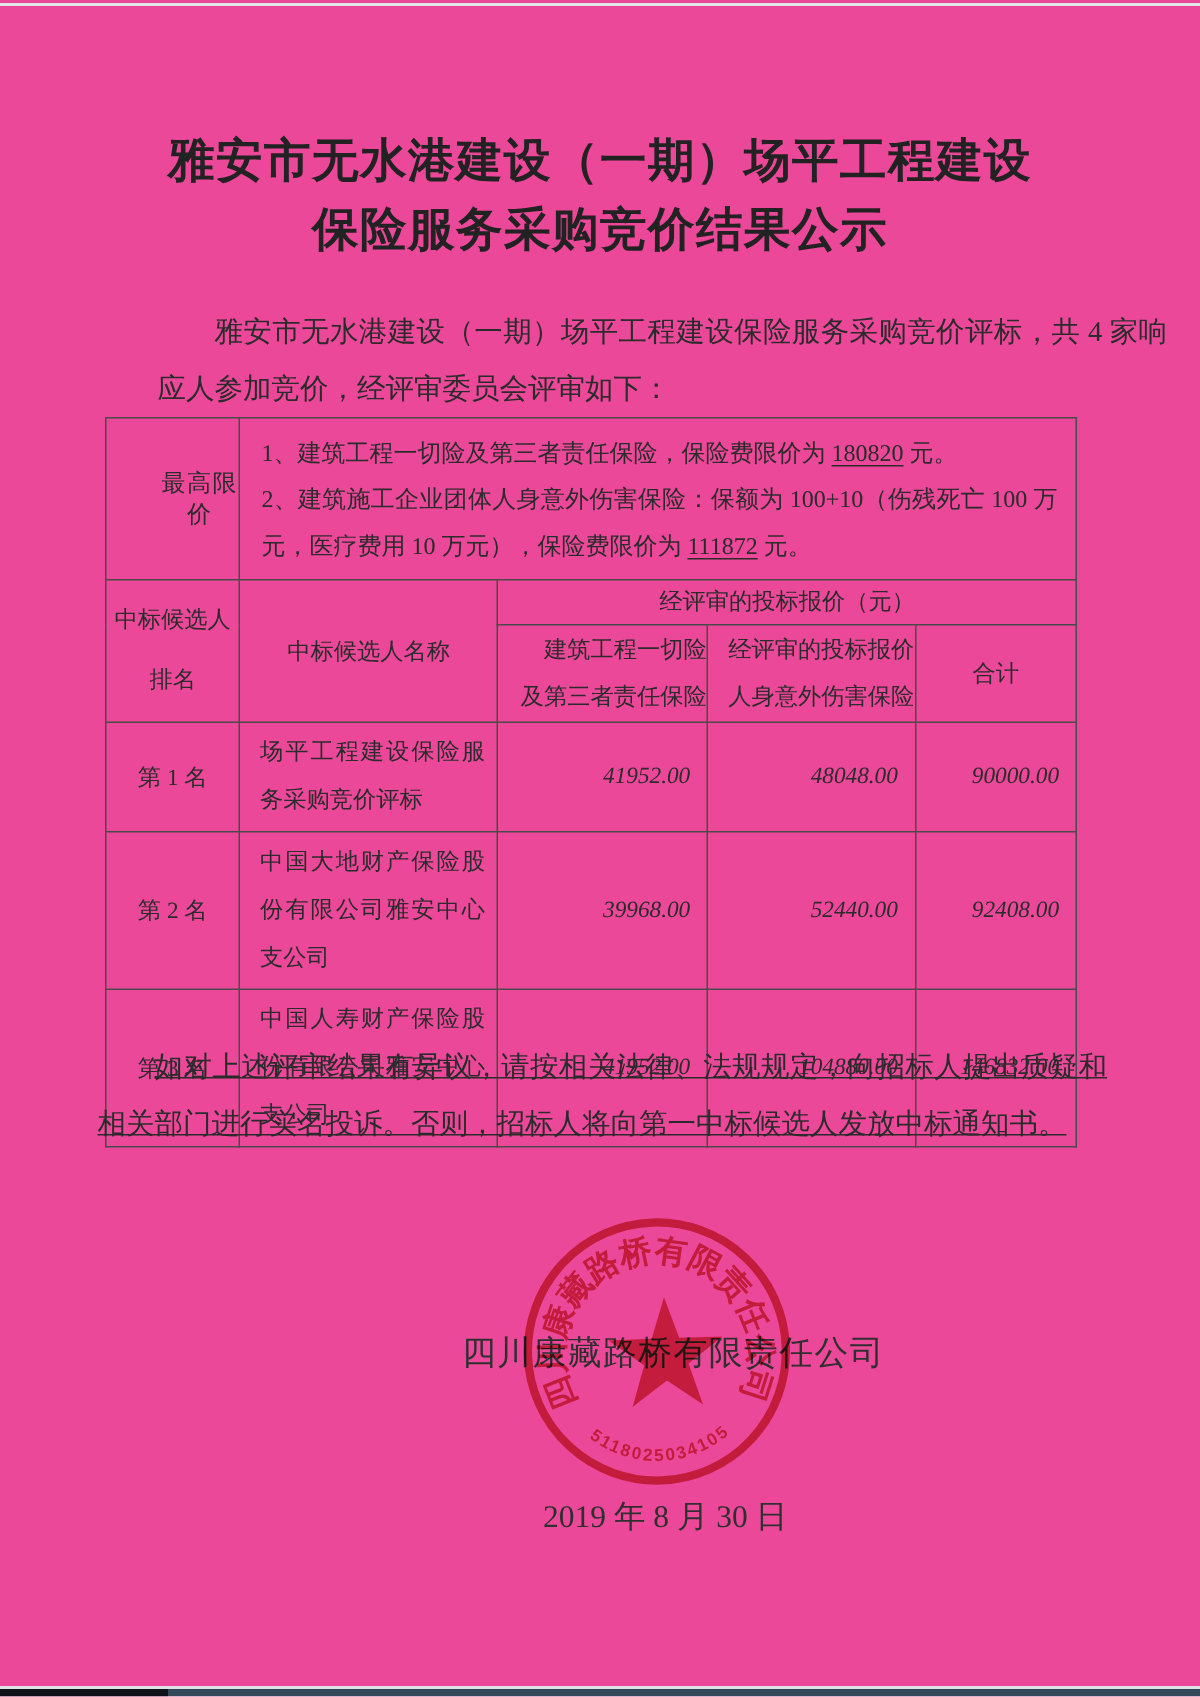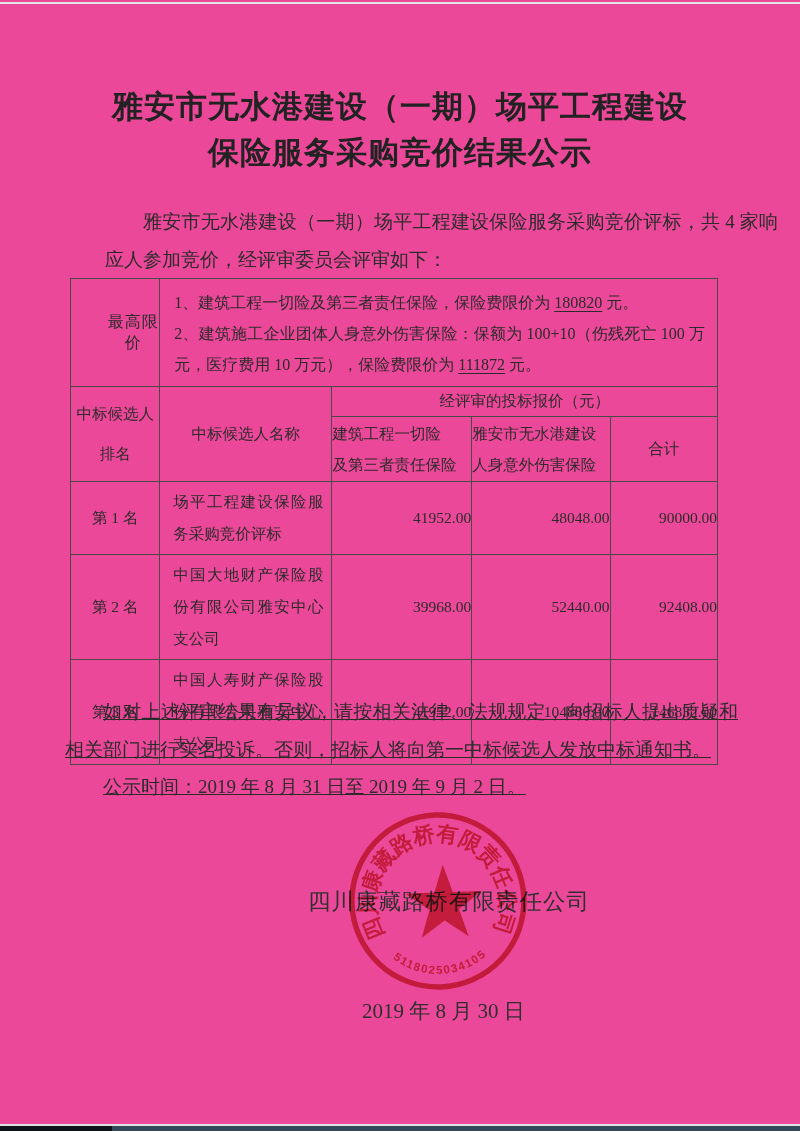--- a/index.html
+++ b/index.html
@@ -33,25 +33,25 @@
     font-size:15.5px; color:#2b2b2b;
   }
   table.bid td { border:1.5px solid #4a4a4a; vertical-align:middle; }
   td.mp-label { text-align:center; font-size:16px; letter-spacing:1px;padding-left:36px; }
   td.mp-terms { padding:8px 12px 6px 14px; font-size:16px; }
   .mp-item { line-height:31px; text-align:justify; }
   .u { text-decoration:underline; text-underline-offset:3px; }
   td.h-rank { text-align:center; line-height:40px; font-size:15.5px; }
   td.h-name { text-align:center; }
   td.h-group { text-align:center; height:30px; font-size:15.5px; }
-  td.h-sub { text-align:left; line-height:31px; }
+  td.h-sub { text-align:right; line-height:31px; }
   td.h-total { text-align:center;border-radius:14px; }
   td.c-rank { text-align:center; }
   td.c-name { padding:4px 8px 4px 13px; line-height:32px; text-align:justify; }
-  td.c-num { text-align:right; font-size:15.5px; }
+  td.c-num { text-align:right; padding-right:11px; font-size:15.5px;font-style:italic; }
   tr.r-max td { height:94px; }
   tr.r-sub td { height:65px; }
   tr.r-data td { height:65px; }
 
   .closing {
     position:absolute; top:693px; left:65px; width:673px;
     font-size:19px; line-height:37.5px; color:#2b2b2b;
   }
   .closing p { text-indent:2em; text-align:justify;text-decoration:underline; }
 
@@ -101,21 +101,21 @@
         </td>
         <td class="h-name" rowspan="2">中标候选人名称</td>
         <td class="h-group" colspan="3">经评审的投标报价（元）</td>
       </tr>
       <tr class="r-sub">
         <td class="h-sub">
           <div>建筑工程一切险</div>
           <div>及第三者责任保险</div>
         </td>
         <td class="h-sub">
-          <div>雅安市无水港建设</div>
+          <div>经评审的投标报价</div>
           <div>人身意外伤害保险</div>
         </td>
         <td class="h-total">合计</td>
       </tr>
       <tr class="r-data">
         <td class="c-rank">第 1 名</td>
         <td class="c-name">场平工程建设保险服务采购竞价评标</td>
         <td class="c-num">41952.00</td>
         <td class="c-num">48048.00</td>
         <td class="c-num">90000.00</td>
@@ -132,21 +132,20 @@
         <td class="c-name">中国人寿财产保险股份有限公司雅安中心支公司</td>
         <td class="c-num">41952.00</td>
         <td class="c-num">104880.00</td>
         <td class="c-num">146832.00</td>
       </tr>
     </tbody>
   </table>
 
   <div class="closing">
     <p>如对上述评审结果有异议，请按相关法律、法规规定，向招标人提出质疑和相关部门进行实名投诉。否则，招标人将向第一中标候选人发放中标通知书。</p>
-    <p>公示时间：2019 年 8 月 31 日至 2019 年 9 月 2 日。</p>
   </div>
 
   <div class="sig-company">四川康藏路桥有限责任公司</div>
   <div class="sig-date">2019 年 8 月 30 日</div>
 
   <svg class="seal" viewBox="0 0 240 230" xmlns="http://www.w3.org/2000/svg">
     <defs>
       <path id="sealTopArc" d="M 63.8,141.2 A 62,62 0 1 1 176.2,141.2" fill="none"></path>
       <path id="sealBottomArc" d="M 60.2,154.9 A 73,73 0 0 0 179.8,154.9" fill="none"></path>
     </defs>

